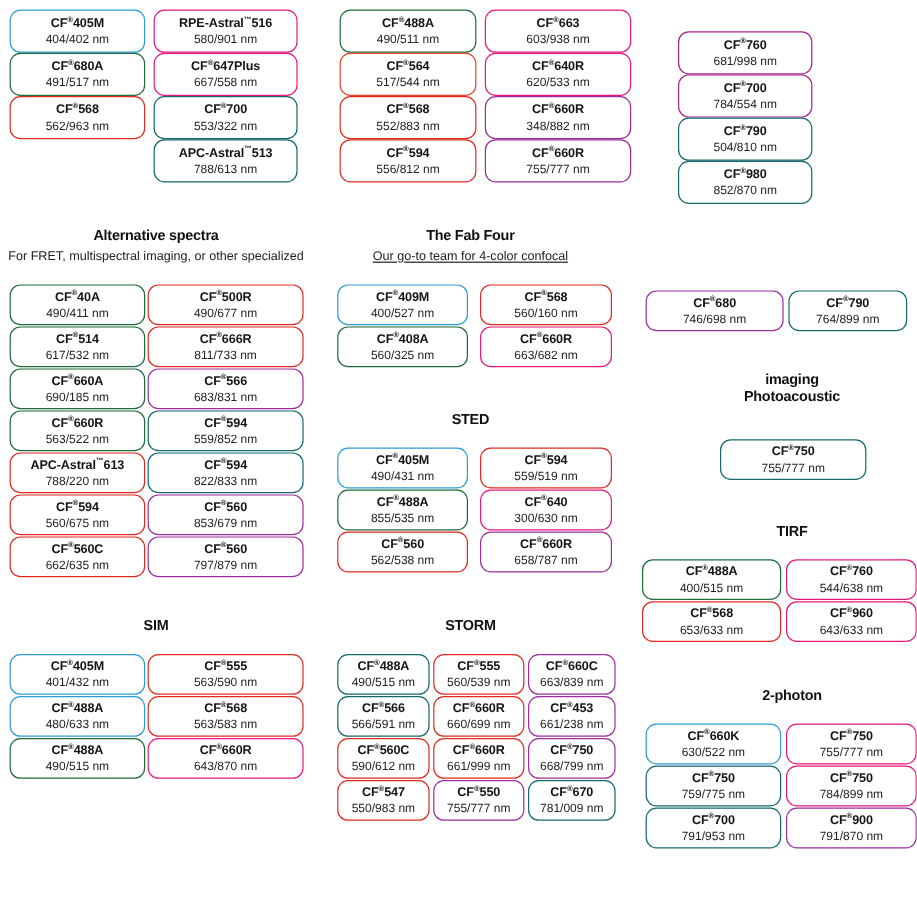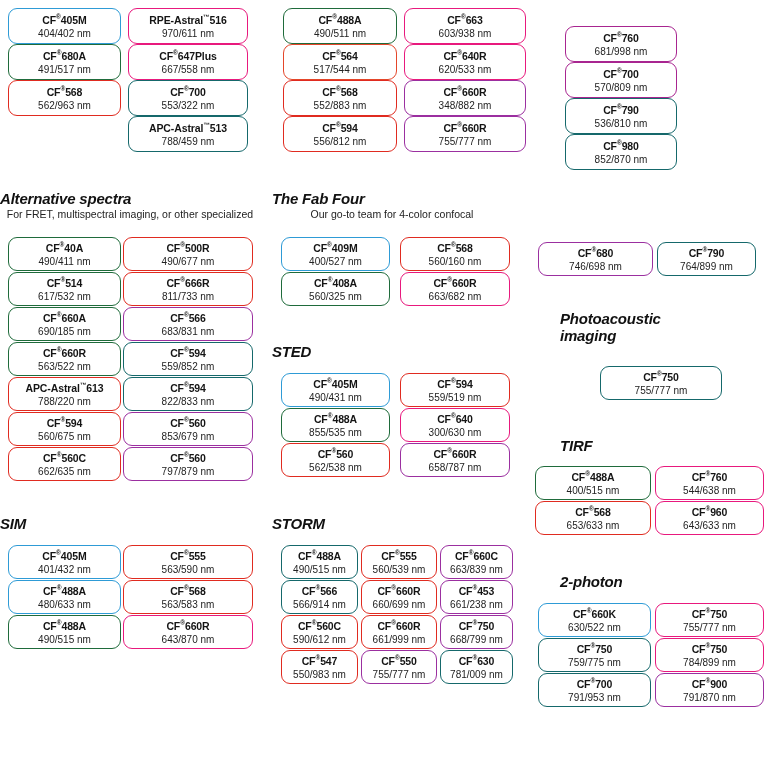--- a/index.html
+++ b/index.html
@@ -54,84 +54,83 @@
   }
   .card .reg {
     font-size: 6.5px;
     vertical-align: super;
     font-weight: bold;
   }
 
   
   .sec-title {
     position: absolute;
-    font-size: 15px;
+    font-size: 12px;
     font-weight: bold;
-    text-align: left;
+    text-align: center;
     color: #111;
     letter-spacing: -0.2px;
     line-height: 1.15;
-    font-style: italic;
   }
   .sec-sub {
     position: absolute;
     font-size: 10.5px;
     font-weight: normal;
     text-align: center;
     color: #222;
     line-height: 1.15;
   }
 </style>
 </head>
 <body>
 
 <div class="canvas">
   <div id="titles-root">
       <div class="sec-title" style="left: 0px; top: 190px; width: 260px;">Alternative spectra</div>
       <div class="sec-sub" style="left: 0px; top: 208px; width: 260px;">For FRET, multispectral imaging, or other specialized</div>
       <div class="sec-title" style="left: 272px; top: 190px; width: 240px;">The Fab Four</div>
-      <div class="sec-sub" style="left: 272px; top: 208px; width: 240px;">Our go-to team for 4-color confocal</div>
+      <div class="sec-sub" style="left: 272px; top: 208px; width: 240px; text-decoration: underline;">Our go-to team for 4-color confocal</div>
       <div class="sec-title" style="left: 272px; top: 343px; width: 240px;">STED</div>
       <div class="sec-title" style="left: 0px; top: 515px; width: 260px;">SIM</div>
       <div class="sec-title" style="left: 272px; top: 515px; width: 240px;">STORM</div>
       <div class="sec-title" style="left: 560px; top: 310px; width: 200px;">
+        <div>imaging</div>
         <div>Photoacoustic</div>
-        <div>imaging</div>
       </div>
       <div class="sec-title" style="left: 560px; top: 437px; width: 200px;">TIRF</div>
       <div class="sec-title" style="left: 560px; top: 573px; width: 200px;">2-photon</div>
     </div>
   <div id="cards-root">
       <div class="card" style="left: 8px; top: 8px; width: 113px; height: 36px; border-color: rgb(46, 155, 214);">
         <div class="nm-name"><span>CF</span><span class="reg">®</span><span>405M</span></div>
         <div class="nm-spec">404/402 nm</div>
       </div>
       <div class="card" style="left: 8px; top: 44px; width: 113px; height: 36px; border-color: rgb(31, 107, 59);">
         <div class="nm-name"><span>CF</span><span class="reg">®</span><span>680A</span></div>
         <div class="nm-spec">491/517 nm</div>
       </div>
       <div class="card" style="left: 8px; top: 80px; width: 113px; height: 36px; border-color: rgb(224, 43, 32);">
         <div class="nm-name"><span>CF</span><span class="reg">®</span><span>568</span></div>
         <div class="nm-spec">562/963 nm</div>
       </div>
       <div class="card" style="left: 128px; top: 8px; width: 120px; height: 36px; border-color: rgb(232, 25, 125);">
         <div class="nm-name"><span>RPE-Astral</span><span class="reg">™</span><span>516</span></div>
-        <div class="nm-spec">970/611 nm</div>
+        <div class="nm-spec">580/901 nm</div>
       </div>
       <div class="card" style="left: 128px; top: 44px; width: 120px; height: 36px; border-color: rgb(232, 25, 125);">
         <div class="nm-name"><span>CF</span><span class="reg">®</span><span>647Plus</span></div>
         <div class="nm-spec">667/558 nm</div>
       </div>
       <div class="card" style="left: 128px; top: 80px; width: 120px; height: 36px; border-color: rgb(21, 104, 107);">
         <div class="nm-name"><span>CF</span><span class="reg">®</span><span>700</span></div>
         <div class="nm-spec">553/322 nm</div>
       </div>
       <div class="card" style="left: 128px; top: 116px; width: 120px; height: 36px; border-color: rgb(21, 104, 107);">
         <div class="nm-name"><span>APC-Astral</span><span class="reg">™</span><span>513</span></div>
-        <div class="nm-spec">788/459 nm</div>
+        <div class="nm-spec">788/613 nm</div>
       </div>
       <div class="card" style="left: 283px; top: 8px; width: 114px; height: 36px; border-color: rgb(31, 107, 59);">
         <div class="nm-name"><span>CF</span><span class="reg">®</span><span>488A</span></div>
         <div class="nm-spec">490/511 nm</div>
       </div>
       <div class="card" style="left: 283px; top: 44px; width: 114px; height: 36px; border-color: rgb(228, 70, 42);">
         <div class="nm-name"><span>CF</span><span class="reg">®</span><span>564</span></div>
         <div class="nm-spec">517/544 nm</div>
       </div>
       <div class="card" style="left: 283px; top: 80px; width: 114px; height: 36px; border-color: rgb(224, 43, 32);">
@@ -157,25 +156,25 @@
       <div class="card" style="left: 404px; top: 116px; width: 122px; height: 36px; border-color: rgb(155, 47, 160);">
         <div class="nm-name"><span>CF</span><span class="reg">®</span><span>660R</span></div>
         <div class="nm-spec">755/777 nm</div>
       </div>
       <div class="card" style="left: 565px; top: 26px; width: 112px; height: 36px; border-color: rgb(168, 37, 144);">
         <div class="nm-name"><span>CF</span><span class="reg">®</span><span>760</span></div>
         <div class="nm-spec">681/998 nm</div>
       </div>
       <div class="card" style="left: 565px; top: 62px; width: 112px; height: 36px; border-color: rgb(168, 37, 144);">
         <div class="nm-name"><span>CF</span><span class="reg">®</span><span>700</span></div>
-        <div class="nm-spec">570/809 nm</div>
+        <div class="nm-spec">784/554 nm</div>
       </div>
       <div class="card" style="left: 565px; top: 98px; width: 112px; height: 36px; border-color: rgb(21, 104, 107);">
         <div class="nm-name"><span>CF</span><span class="reg">®</span><span>790</span></div>
-        <div class="nm-spec">536/810 nm</div>
+        <div class="nm-spec">504/810 nm</div>
       </div>
       <div class="card" style="left: 565px; top: 134px; width: 112px; height: 36px; border-color: rgb(21, 104, 107);">
         <div class="nm-name"><span>CF</span><span class="reg">®</span><span>980</span></div>
         <div class="nm-spec">852/870 nm</div>
       </div>
       <div class="card" style="left: 8px; top: 237px; width: 113px; height: 34px; border-color: rgb(31, 107, 59);">
         <div class="nm-name"><span>CF</span><span class="reg">®</span><span>40A</span></div>
         <div class="nm-spec">490/411 nm</div>
       </div>
       <div class="card" style="left: 8px; top: 272px; width: 113px; height: 34px; border-color: rgb(31, 107, 59);">
@@ -293,21 +292,21 @@
       <div class="card" style="left: 123px; top: 615px; width: 130px; height: 34px; border-color: rgb(232, 25, 125);">
         <div class="nm-name"><span>CF</span><span class="reg">®</span><span>660R</span></div>
         <div class="nm-spec">643/870 nm</div>
       </div>
       <div class="card" style="left: 281px; top: 545px; width: 77px; height: 34px; border-color: rgb(21, 104, 107);">
         <div class="nm-name"><span>CF</span><span class="reg">®</span><span>488A</span></div>
         <div class="nm-spec">490/515 nm</div>
       </div>
       <div class="card" style="left: 281px; top: 580px; width: 77px; height: 34px; border-color: rgb(21, 104, 107);">
         <div class="nm-name"><span>CF</span><span class="reg">®</span><span>566</span></div>
-        <div class="nm-spec">566/914 nm</div>
+        <div class="nm-spec">566/591 nm</div>
       </div>
       <div class="card" style="left: 281px; top: 615px; width: 77px; height: 34px; border-color: rgb(224, 43, 32);">
         <div class="nm-name"><span>CF</span><span class="reg">®</span><span>560C</span></div>
         <div class="nm-spec">590/612 nm</div>
       </div>
       <div class="card" style="left: 281px; top: 650px; width: 77px; height: 34px; border-color: rgb(224, 43, 32);">
         <div class="nm-name"><span>CF</span><span class="reg">®</span><span>547</span></div>
         <div class="nm-spec">550/983 nm</div>
       </div>
       <div class="card" style="left: 361px; top: 545px; width: 76px; height: 34px; border-color: rgb(224, 43, 32);">
@@ -332,21 +331,21 @@
       </div>
       <div class="card" style="left: 440px; top: 580px; width: 73px; height: 34px; border-color: rgb(155, 47, 160);">
         <div class="nm-name"><span>CF</span><span class="reg">®</span><span>453</span></div>
         <div class="nm-spec">661/238 nm</div>
       </div>
       <div class="card" style="left: 440px; top: 615px; width: 73px; height: 34px; border-color: rgb(155, 47, 160);">
         <div class="nm-name"><span>CF</span><span class="reg">®</span><span>750</span></div>
         <div class="nm-spec">668/799 nm</div>
       </div>
       <div class="card" style="left: 440px; top: 650px; width: 73px; height: 34px; border-color: rgb(21, 104, 107);">
-        <div class="nm-name"><span>CF</span><span class="reg">®</span><span>630</span></div>
+        <div class="nm-name"><span>CF</span><span class="reg">®</span><span>670</span></div>
         <div class="nm-spec">781/009 nm</div>
       </div>
       <div class="card" style="left: 538px; top: 242px; width: 115px; height: 34px; border-color: rgb(155, 47, 160);">
         <div class="nm-name"><span>CF</span><span class="reg">®</span><span>680</span></div>
         <div class="nm-spec">746/698 nm</div>
       </div>
       <div class="card" style="left: 657px; top: 242px; width: 99px; height: 34px; border-color: rgb(21, 104, 107);">
         <div class="nm-name"><span>CF</span><span class="reg">®</span><span>790</span></div>
         <div class="nm-spec">764/899 nm</div>
       </div>

